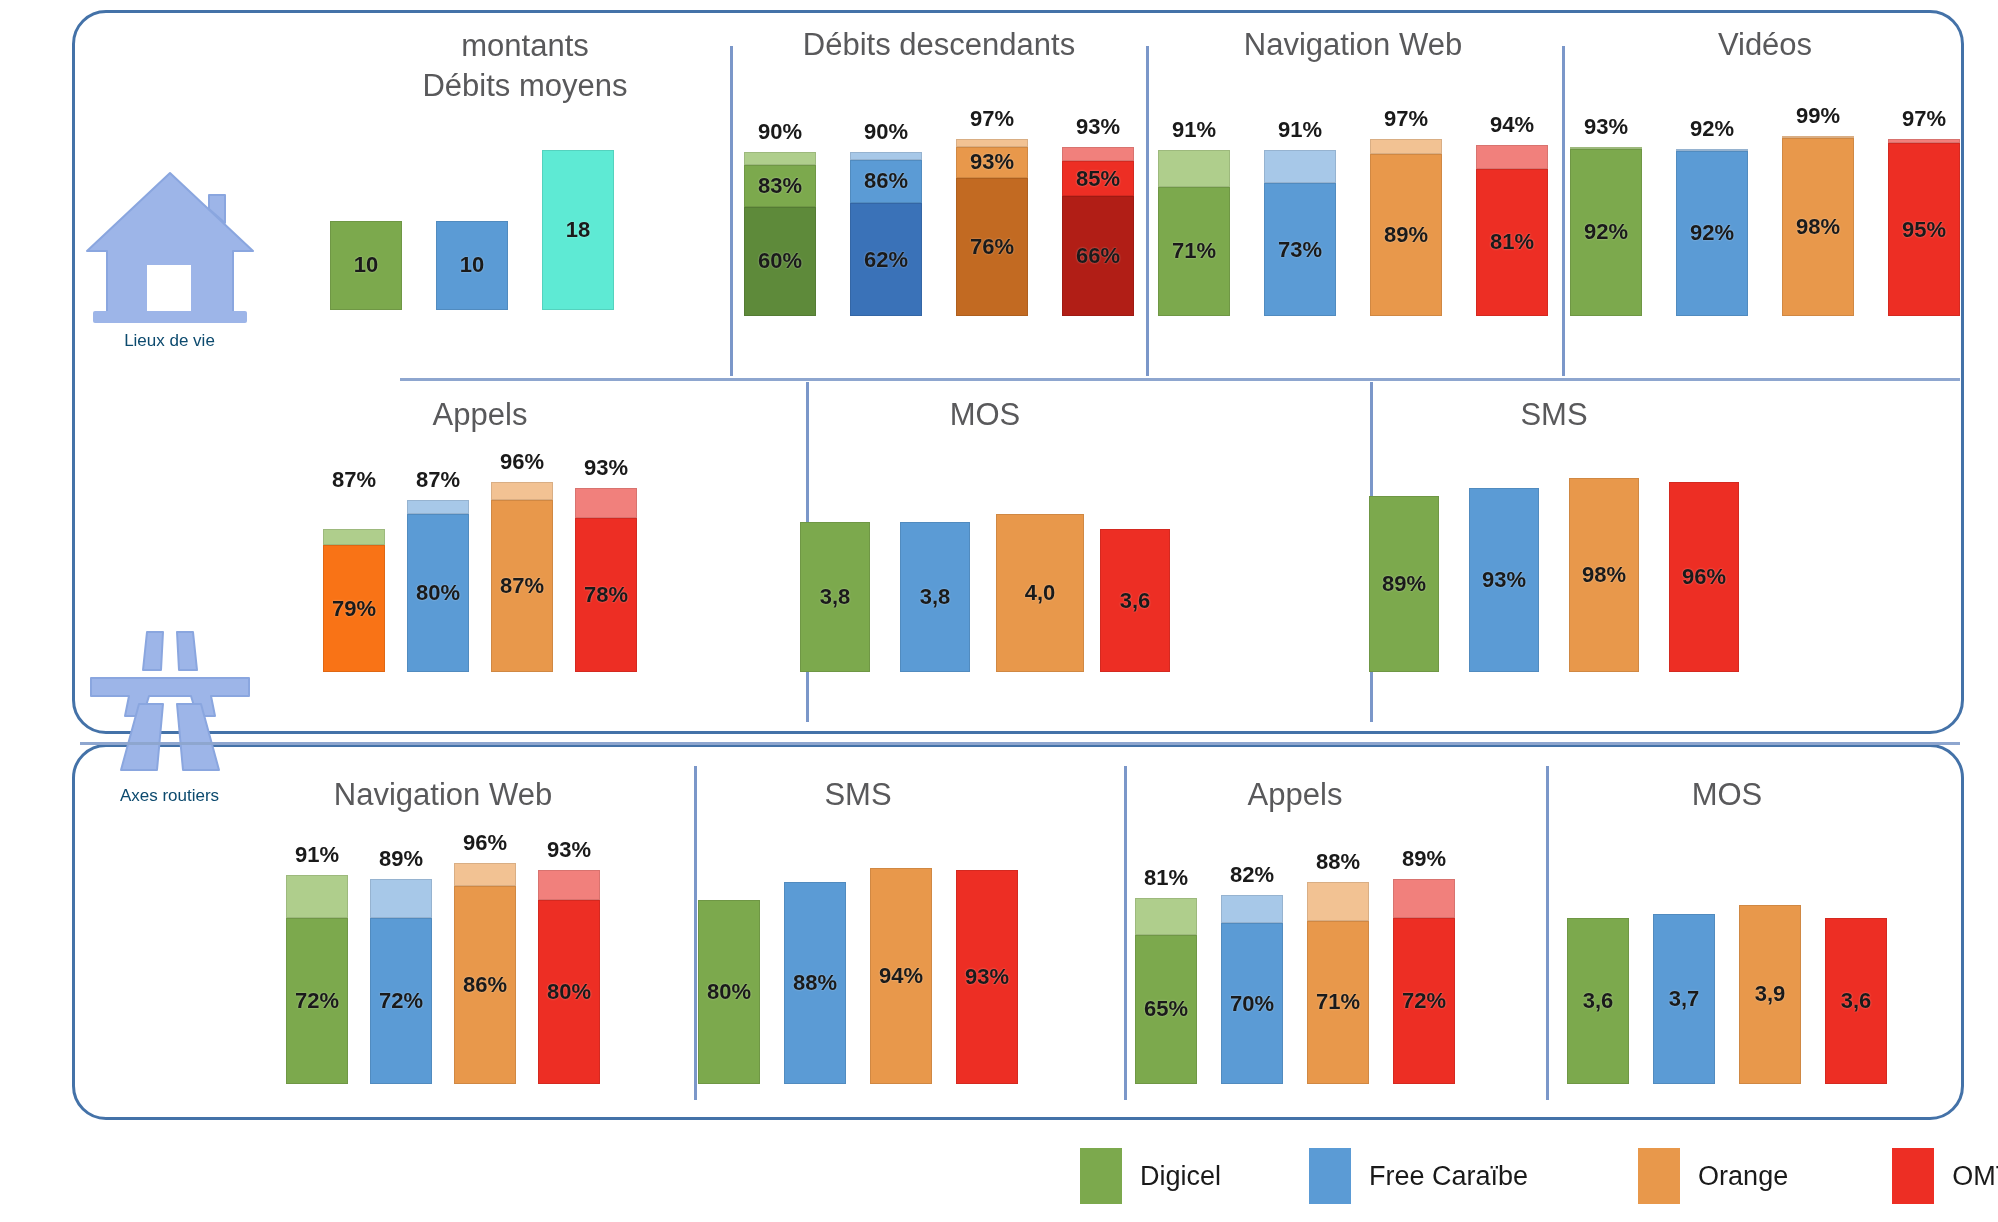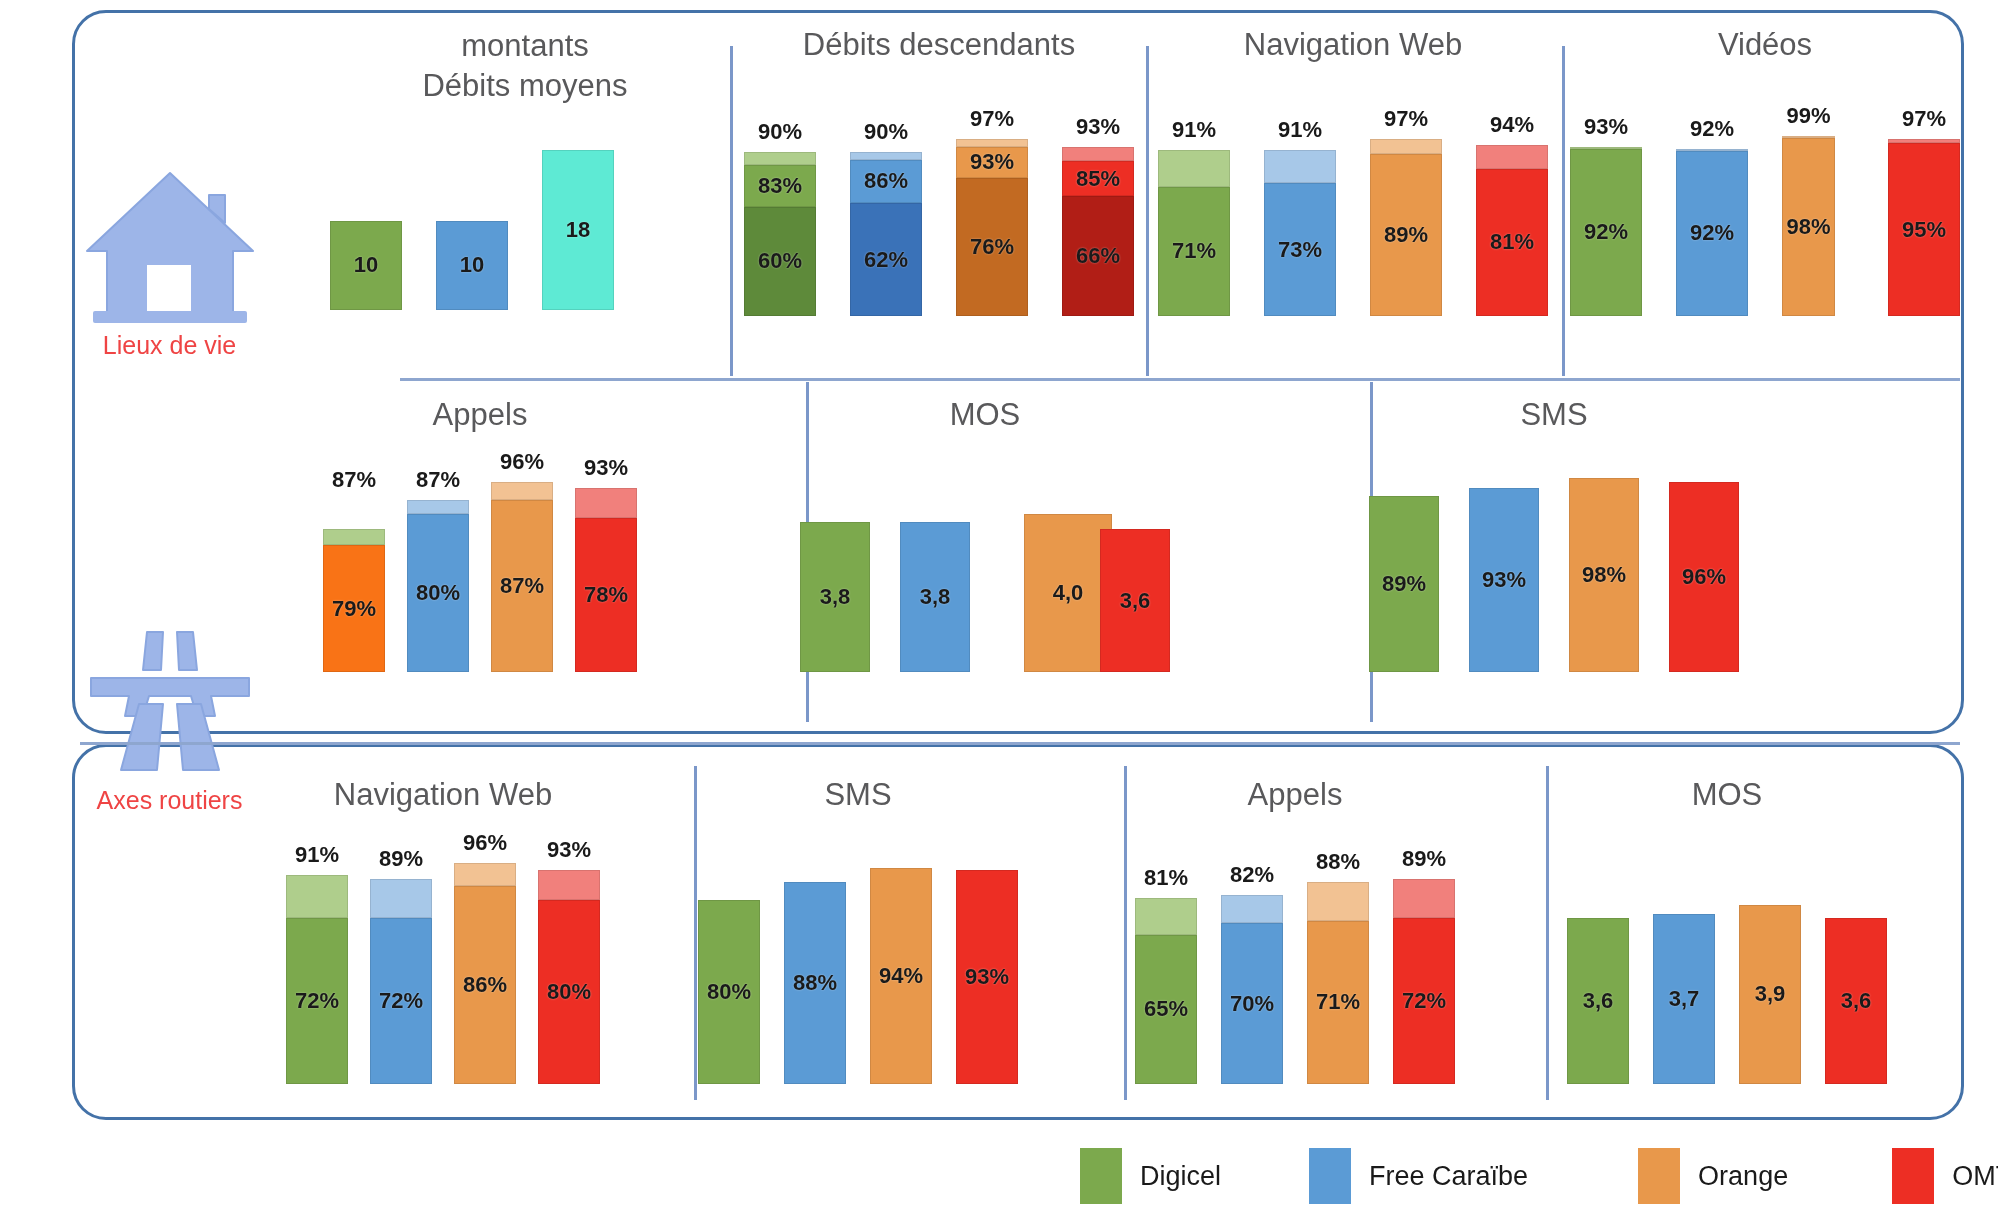--- a/index.html
+++ b/index.html
@@ -6,21 +6,21 @@
   body{width:1998px;height:1222px;position:relative;
        font-family:"Liberation Sans","DejaVu Sans",sans-serif;overflow:hidden;}
 
   
   .panel{position:absolute;border:3px solid #4472a8;border-radius:34px;background:#fff;}
   #panel-lieux{left:72px;top:10px;width:1886px;height:718px;}
   #panel-axes {left:72px;top:744px;width:1886px;height:370px;}
 
   
   .cat{position:absolute;display:flex;flex-direction:column;align-items:center;}
-  .cat-label{color:#ef4444;font-size:25px;margin-top:6px;white-space:nowrap;}
+  .cat-label{color:#0c4a6e;font-size:17px;margin-top:6px;white-space:nowrap;}
   #cat-lieux{left:62px;top:165px;width:215px;}
   #cat-axes {left:62px;top:620px;width:215px;}
 
   
   .vsep{position:absolute;width:3px;background:#7b97c9;}
   .hsep{position:absolute;height:3px;background:#8ea6cf;}
 
   
   .group{position:absolute;}
   .g-title{position:absolute;left:0;width:100%;text-align:center;
@@ -201,21 +201,21 @@
             <span class="seg-lbl">92%</span>
           </div>
         </div>
         <div class="bar" style="left: 102px; width: 72px; height: 167.44px;">
           <div class="toplbl" style="bottom: 174.44px;">92%</div>
           <div class="seg" style="height: 0px; background: rgb(167, 200, 232); border: 1px solid rgba(0, 0, 0, 0.1);"></div>
           <div class="seg" style="height: 167.44px; background: rgb(91, 155, 213); border: 1px solid rgba(0, 0, 0, 0.1);">
             <span class="seg-lbl">92%</span>
           </div>
         </div>
-        <div class="bar" style="left: 208px; width: 53px; height: 180.18px;">
+        <div class="bar" style="left: 208px; width: 72px; height: 180.18px;">
           <div class="toplbl" style="bottom: 187.18px;">99%</div>
           <div class="seg" style="height: 1.82px; background: rgb(242, 194, 147); border: 1px solid rgba(0, 0, 0, 0.1);"></div>
           <div class="seg" style="height: 178.36px; background: rgb(232, 152, 75); border: 1px solid rgba(0, 0, 0, 0.1);">
             <span class="seg-lbl">98%</span>
           </div>
         </div>
         <div class="bar" style="left: 314px; width: 72px; height: 176.54px;">
           <div class="toplbl" style="bottom: 183.54px;">97%</div>
           <div class="seg" style="height: 3.64px; background: rgb(241, 128, 124); border: 1px solid rgba(0, 0, 0, 0.1);"></div>
           <div class="seg" style="height: 172.9px; background: rgb(237, 46, 36); border: 1px solid rgba(0, 0, 0, 0.1);">
@@ -267,21 +267,21 @@
         <div class="bar" style="left: -20px; width: 70px; height: 150.48px;">
           <div class="seg" style="height: 150.48px; background: rgb(124, 169, 77); border: 1px solid rgba(0, 0, 0, 0.1);">
             <span class="seg-lbl">3,8</span>
           </div>
         </div>
         <div class="bar" style="left: 80px; width: 70px; height: 150.48px;">
           <div class="seg" style="height: 150.48px; background: rgb(91, 155, 213); border: 1px solid rgba(0, 0, 0, 0.1);">
             <span class="seg-lbl">3,8</span>
           </div>
         </div>
-        <div class="bar" style="left: 192px; width: 88px; height: 158.4px; padding-left: 12px;">
+        <div class="bar" style="left: 164px; width: 88px; height: 158.4px; padding-left: 12px;">
           <div class="seg" style="height: 158.4px; background: rgb(232, 152, 75); border: 1px solid rgba(0, 0, 0, 0.1);">
             <span class="seg-lbl">4,0</span>
           </div>
         </div>
         <div class="bar" style="left: 280px; width: 70px; height: 142.56px;">
           <div class="seg" style="height: 142.56px; background: rgb(237, 46, 36); border: 1px solid rgba(0, 0, 0, 0.1);">
             <span class="seg-lbl">3,6</span>
           </div>
         </div>
       </div>

